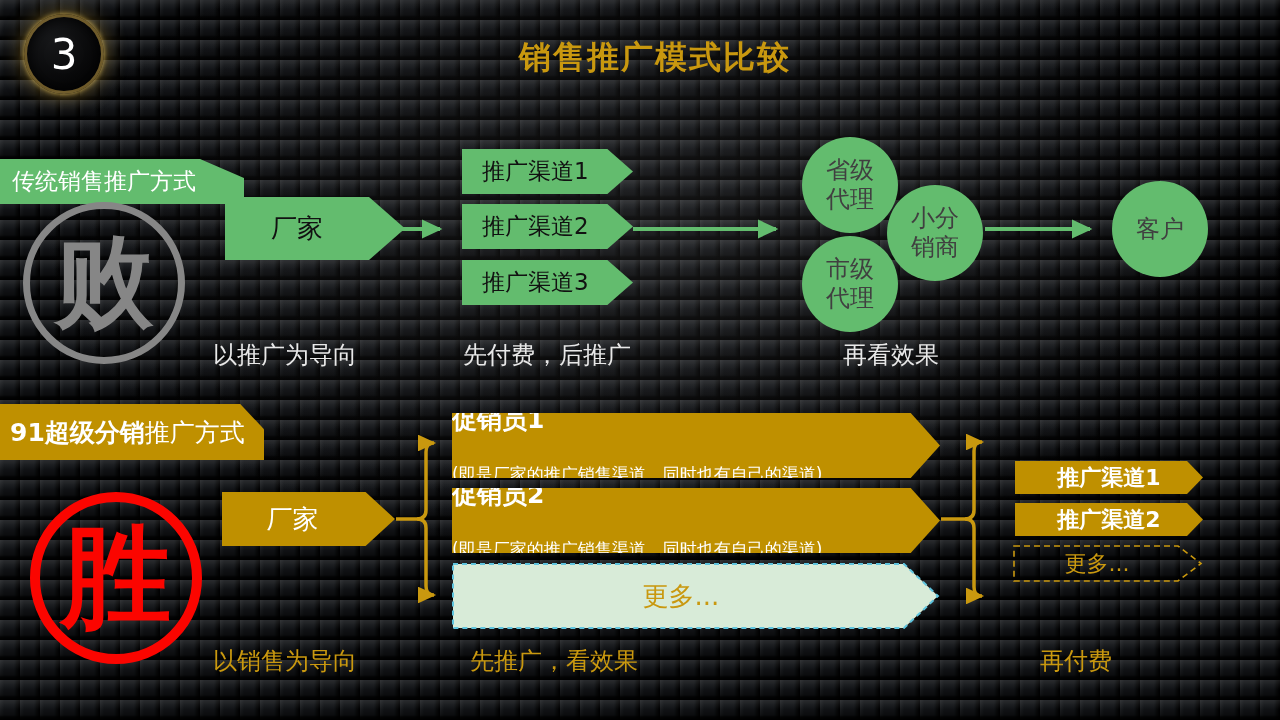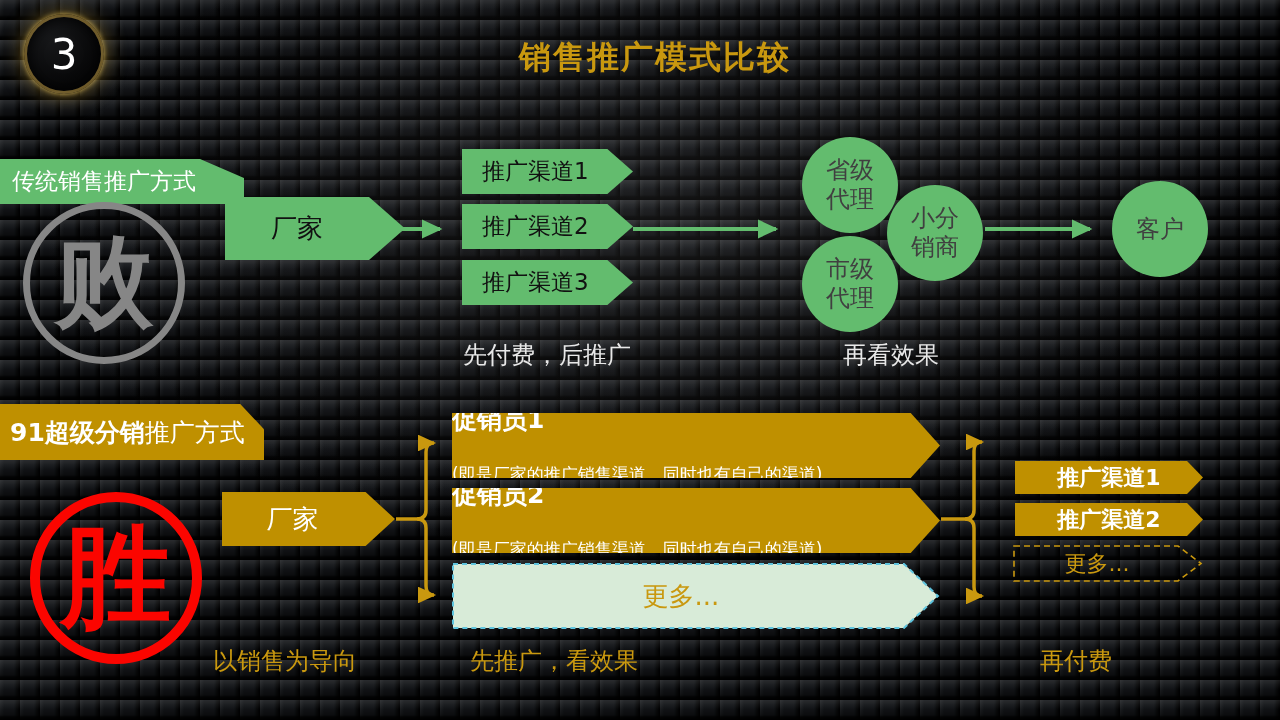--- a/index.html
+++ b/index.html
@@ -153,20 +153,21 @@
   </div>
   <div class="abs node-circle" style="left:802px;top:236px">
     <span class="lbl">市级代理</span>
   </div>
   <div class="abs node-circle" style="left:887px;top:185px">
     <span class="lbl">小分销商</span>
   </div>
   <div class="abs node-circle" style="left:1112px;top:181px">
     <span class="lbl">客户</span>
   </div>
+  <div class="abs cap cap-white" style="left:213px;top:339px">以推广为导向</div>
   <div class="abs cap cap-white" style="left:463px;top:339px">先付费，后推广</div>
   <div class="abs cap cap-white" style="left:843px;top:339px">再看效果</div>
 
   <div class="abs banner banner-gold">
     <span class="bold">91超级分销</span>
       <span>推广方式</span>
   </div>
   <div class="abs stamp stamp-victory">
     <span>胜</span>
   </div>

